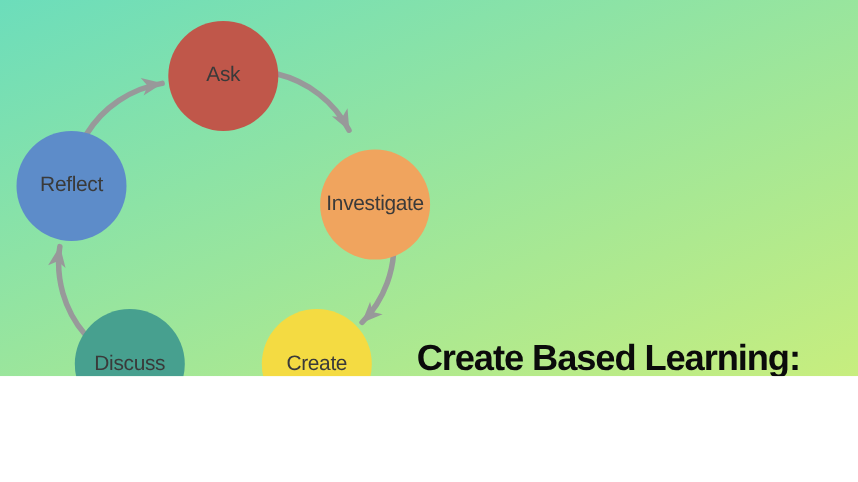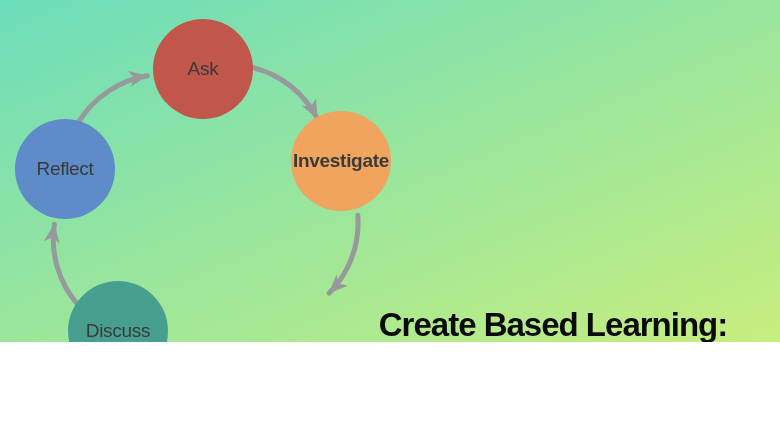--- a/index.html
+++ b/index.html
@@ -29,21 +29,21 @@
     align-items: center;
     justify-content: center;
   }
   .cycle-node span {
     font-size: 19px;
     letter-spacing: -0.3px;
     color: #3A3A3A;
     white-space: nowrap;
   }
   .node-ask       { left: 153px; top: 19px;  }
-  .node-investigate { left: 291px; top: 111px; font-weight: bold; }
+  .node-investigate { left: 291px; top: 136px; }
   .node-create    { left: 238px; top: 281px; }
   .node-discuss   { left: 68px;  top: 281px; }
   .node-reflect   { left: 15px;  top: 119px; }
 
   #center-label {
     position: absolute;
     left: 83px;
     top: 176px;
     width: 240px;
     text-align: center;
@@ -84,20 +84,23 @@
       <path d="M78.6,122.1 A100,100 0 0 1 147.4,75.8" marker-end="url(#ah)" stroke="#98999A"></path>
     </g>
   </svg>
 
   <div class="cycle-node node-ask" style="background: rgb(192, 87, 74);">
     <span style="color: rgb(58, 58, 58);">Ask</span>
   </div>
   <div class="cycle-node node-investigate" style="background: rgb(240, 164, 94);">
     <span style="color: rgb(58, 58, 58);">Investigate</span>
   </div>
+  <div class="cycle-node node-create" style="background: rgb(244, 219, 66);">
+    <span style="color: rgb(58, 58, 58);">Create</span>
+  </div>
   <div class="cycle-node node-discuss" style="background: rgb(71, 160, 143);">
     <span style="color: rgb(58, 58, 58); text-align: center;">Discuss</span>
   </div>
   <div class="cycle-node node-reflect" style="background: rgb(93, 140, 201);">
     <span style="color: rgb(58, 58, 58);">Reflect</span>
   </div>
 
   <div id="center-label" style="color: rgb(78, 78, 78);">
   </div>
 

